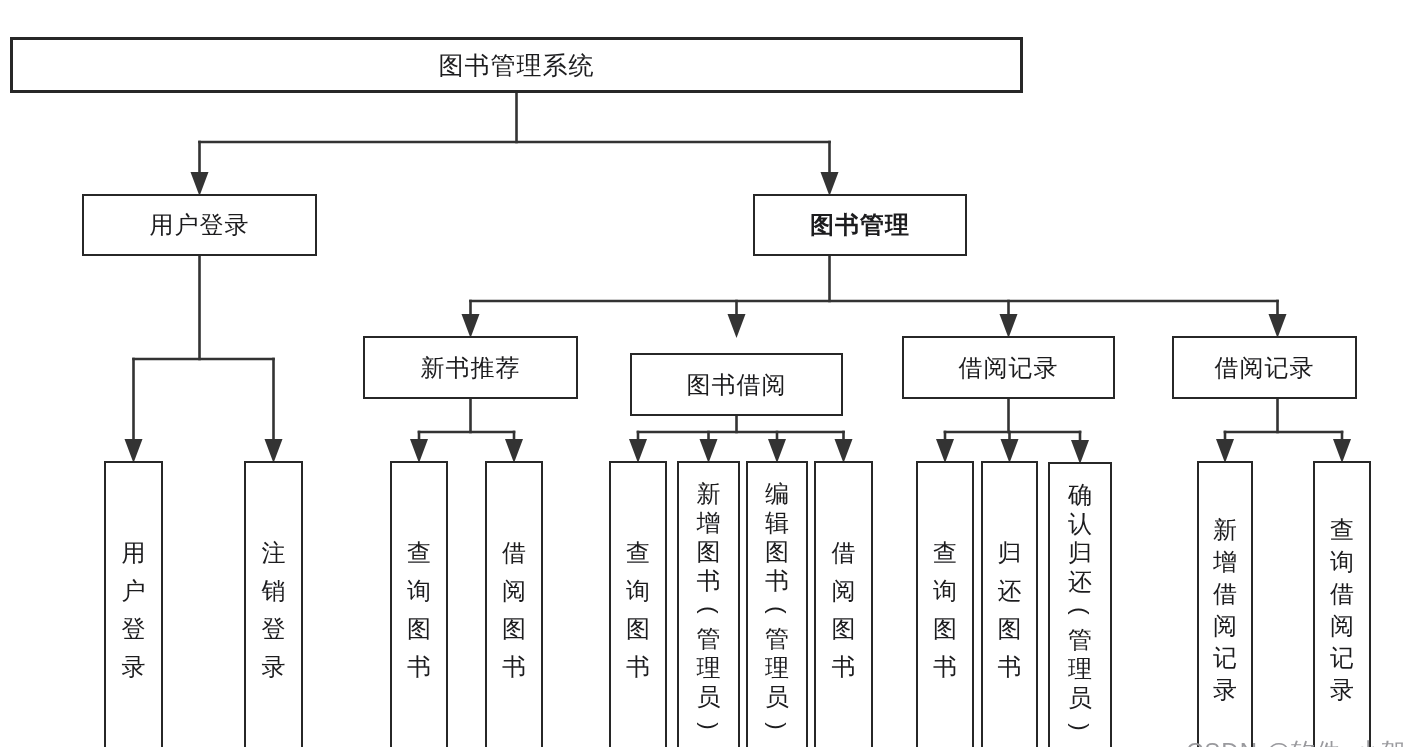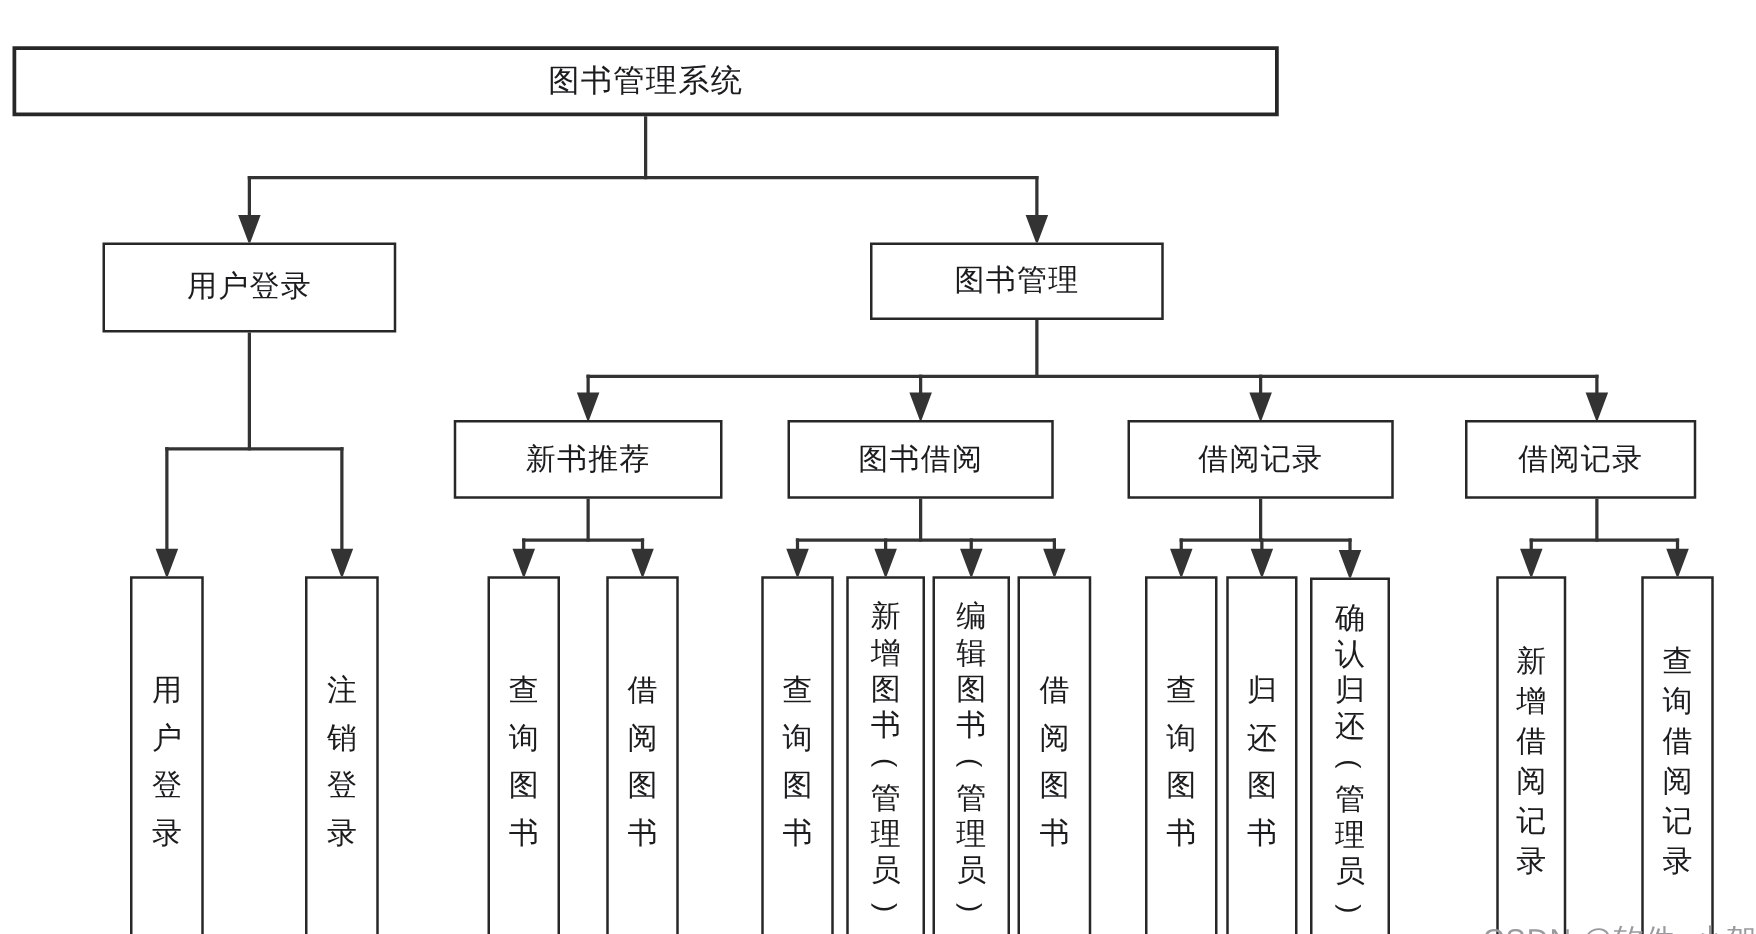--- a/index.html
+++ b/index.html
@@ -115,24 +115,24 @@
       <polygon points="1071,416 1089,416 1080,440" fill="#333333"></polygon>
       <line x1="1277.5" y1="374" x2="1277.5" y2="408" stroke="#333333" stroke-width="2.6" stroke-linecap="square"></line>
       <line x1="1225" y1="408" x2="1342" y2="408" stroke="#333333" stroke-width="2.6" stroke-linecap="square"></line>
       <line x1="1225" y1="408" x2="1225" y2="417" stroke="#333333" stroke-width="2.6" stroke-linecap="square"></line>
       <polygon points="1216,415 1234,415 1225,439" fill="#333333"></polygon>
       <line x1="1342" y1="408" x2="1342" y2="417" stroke="#333333" stroke-width="2.6" stroke-linecap="square"></line>
       <polygon points="1333,415 1351,415 1342,439" fill="#333333"></polygon>
     </svg>
   <div id="nodes">
       <div class="node h root" style="left: 10px; top: 13px; width: 1013px; height: 56px;">图书管理系统</div>
-      <div class="node h" style="left: 82px; top: 170px; width: 235px; height: 72px;">用户登录</div>
-      <div class="node h" style="left: 696px; top: 170px; width: 235px; height: 62px;">图书管理</div>
+      <div class="node h" style="left: 82px; top: 170px; width: 235px; height: 62px;">用户登录</div>
+      <div class="node h" style="left: 753px; top: 170px; width: 214px; height: 62px; font-weight: bold;">图书管理</div>
       <div class="node h" style="left: 363px; top: 312px; width: 215px; height: 63px; text-align: center;">新书推荐</div>
-      <div class="node h" style="left: 630px; top: 312px; width: 213px; height: 63px;">图书借阅</div>
+      <div class="node h" style="left: 630px; top: 329px; width: 213px; height: 63px;">图书借阅</div>
       <div class="node h" style="left: 902px; top: 312px; width: 213px; height: 63px;">借阅记录</div>
       <div class="node h" style="left: 1172px; top: 312px; width: 185px; height: 63px;">借阅记录</div>
       <div class="node v" style="left: 104px; top: 437px; width: 59px; height: 298px; row-gap: 14px;">
         <span>用</span>
         <span>户</span>
         <span>登</span>
         <span>录</span>
       </div>
       <div class="node v" style="left: 244px; top: 437px; width: 59px; height: 298px; row-gap: 14px;">
         <span>注</span>

